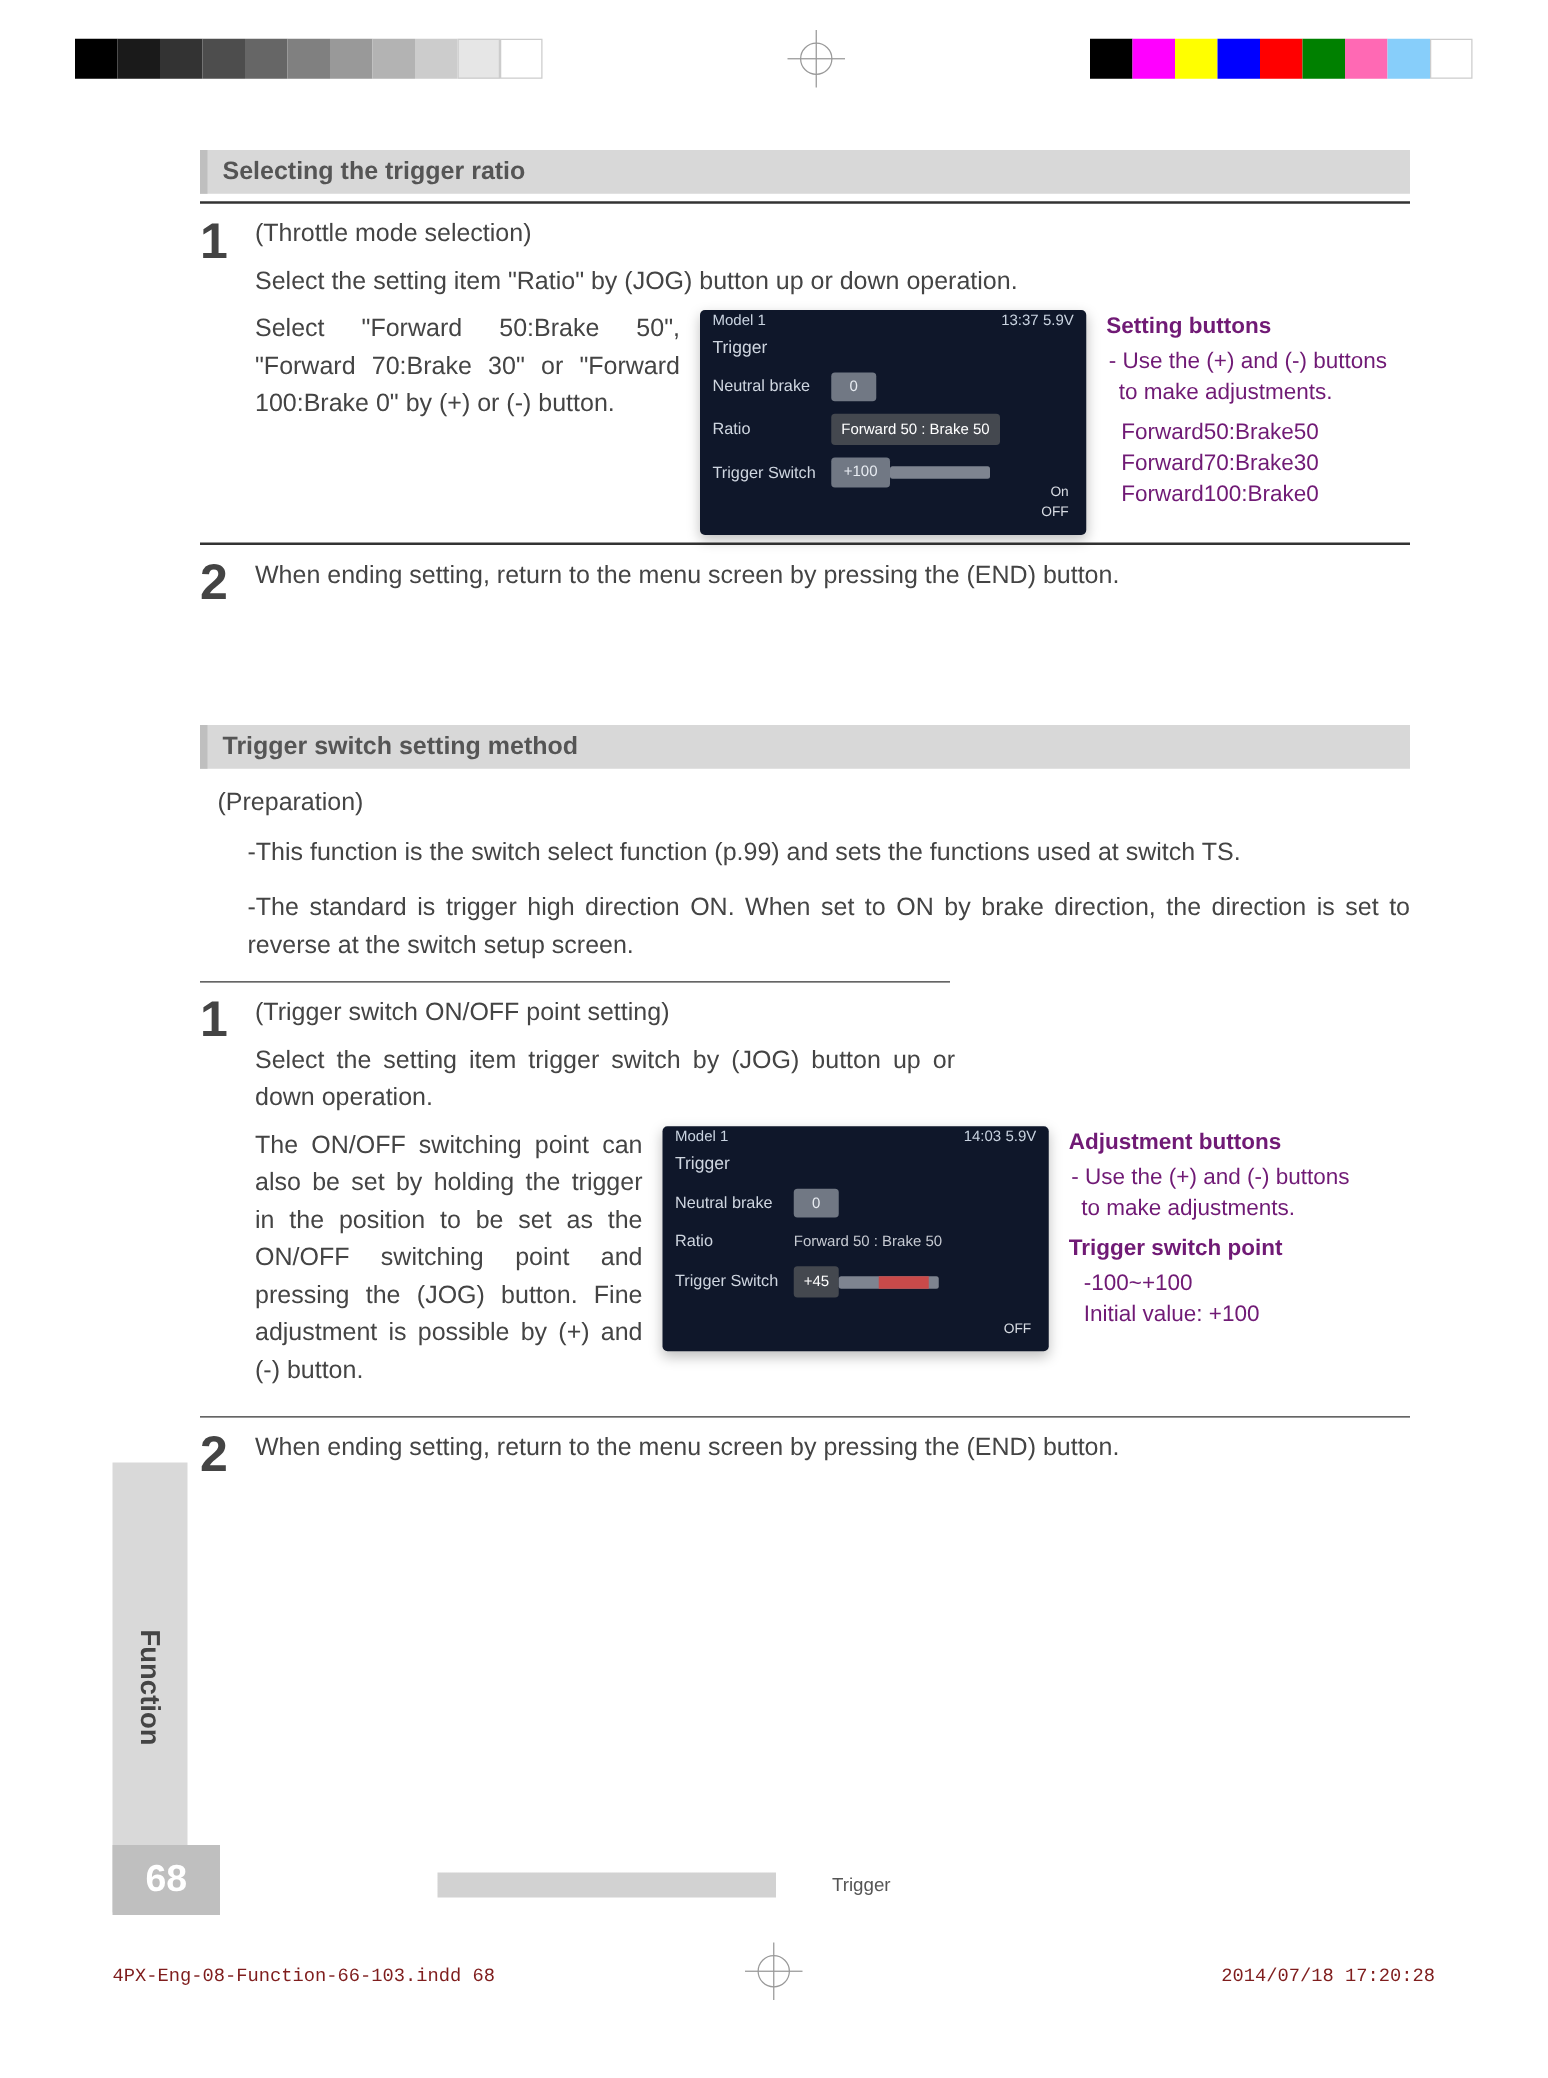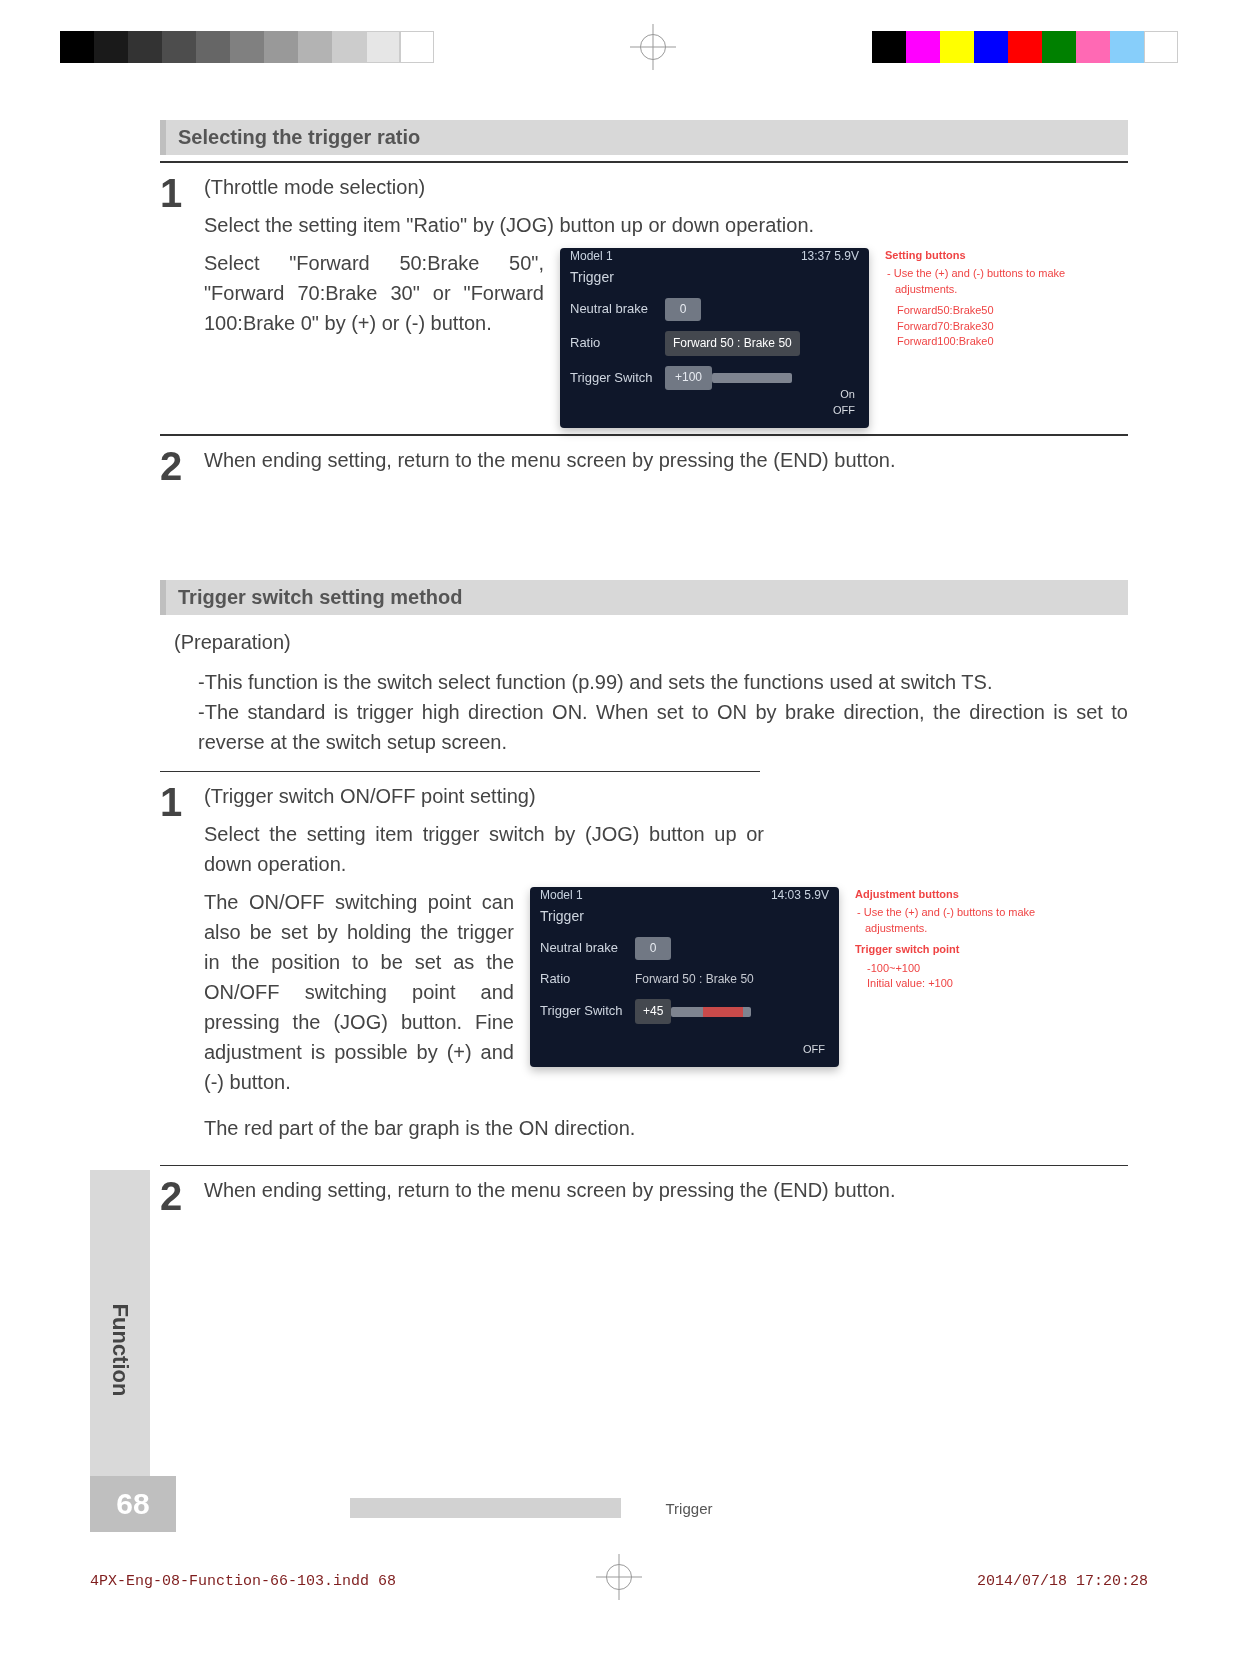--- a/index.html
+++ b/index.html
@@ -72,22 +72,22 @@
   .lcd .row { display:flex; align-items:center; margin-top:10px;}
   .lcd .lbl { width:95px; color:#cfd6e0; font-size:13px;}
   .lcd .val-box { background:#717884; color:#e8ecf2; padding:3px 10px; border-radius:3px; font-size:12px; min-width:36px; text-align:center;}
   .lcd .hl { background:#5a5f69; color:#fff; padding:4px 8px; border-radius:3px; font-size:12px; white-space:nowrap;}
   .lcd .hl-dark { background:#44484f; }
   .lcd .bar { width:80px;height:10px;background:#7e8490;border-radius:2px;position:relative;}
   .lcd .bar .fill{position:absolute;left:40%;right:10%;top:0;bottom:0;background:#c94a4a;}
   .lcd .onoff{position:absolute;right:14px;bottom:10px;font-size:11px;color:#d7dbe2;line-height:1.4;text-align:right;}
 
   .side-note {
-    font-size: 11px;
-    color: #ef4444;
+    font-size: 18px;
+    color: #701a75;
     line-height: 1.4;
     max-width: 230px;
   }
   .side-note .heading { font-weight: bold; margin-bottom: 3px; }
   .side-note .indent { padding-left: 10px; text-indent: -8px; margin-bottom: 6px; }
   .side-note .sub { padding-left: 12px; }
 
   
   .side-tab {
     position: absolute;
@@ -225,21 +225,21 @@
     </div>
 
     <div style="height:90px"></div>
 
     <div class="section-bar">
       <span>Trigger switch setting method</span>
     </div>
     <div style="padding:6px 0 0 14px">
       <p class="wide-text">(Preparation)</p>
       <p class="wide-text" style="margin:10px 0 0 24px">-This function is the switch select function (p.99) and sets the functions used at switch TS.</p>
-      <p class="wide-text" style="margin:0 0 0 24px;text-align:justify">-The standard is trigger high direction ON. When set to ON by brake direction, the direction is set to reverse at the switch setup screen.</p>
+      <p class="wide-text" style="margin:14px 0 0 24px;text-align:justify">-The standard is trigger high direction ON. When set to ON by brake direction, the direction is set to reverse at the switch setup screen.</p>
     </div>
 
     <div class="rule-thin" style="width:62%"></div>
 
     <div class="step-row">
       <div class="step-num">1</div>
       <div class="step-body">
         <p class="step-title">(Trigger switch ON/OFF point setting)</p>
         <p class="wide-text" style="max-width:560px;text-align:justify">Select the setting item trigger switch by (JOG) button up or down operation.</p>
         <div class="flex-area">
@@ -272,21 +272,20 @@
           </div>
 
           <div class="side-note">
             <div class="heading">Adjustment buttons</div>
             <div class="indent">- Use the (+) and (-) buttons to make adjustments.</div>
             <div class="heading">Trigger switch point</div>
             <div class="sub">-100~+100</div>
             <div class="sub">Initial value: +100</div>
           </div>
         </div>
-        <p class="wide-text" style="margin-top:8px">The red part of the bar graph is the ON direction.</p>
       </div>
     </div>
 
     <div class="rule-thin"></div>
     <div class="step-row">
       <div class="step-num">2</div>
       <div class="step-body">
           <p>When ending setting, return to the menu screen by pressing the (END) button.</p>
         </div>
     </div>

